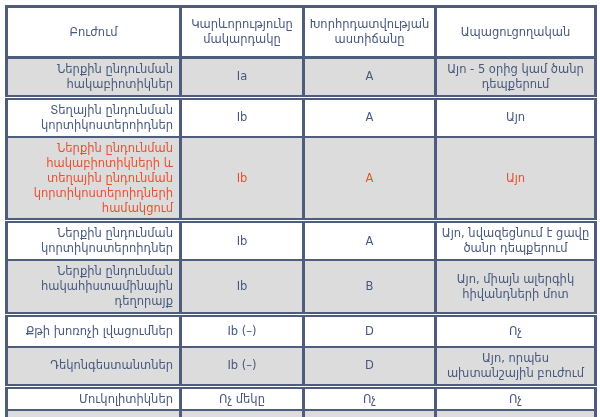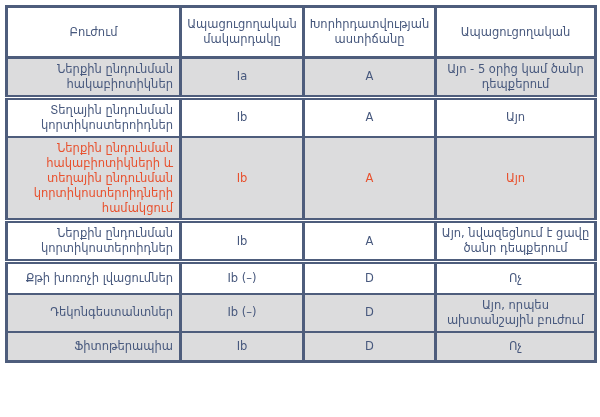--- a/index.html
+++ b/index.html
@@ -61,21 +61,21 @@
 <table>
   <colgroup>
     <col class="c1">
       <col class="c2">
       <col class="c3">
       <col class="c4">
   </colgroup>
   <thead>
     <tr>
       <th>Բուժում</th>
-      <th>Ապացուցողական մակարդակը</th>
+      <th>Կարևորությունը մակարդակը</th>
       <th>Խորհրդատվության աստիճանը</th>
       <th>Ապացուցողական</th>
     </tr>
   </thead>
   <tbody>
   <tr class="gray" style="height: 36px;">
     <td class="c-treat">Ներքին ընդունման հակաբիոտիկներ</td>
     <td class="c-mid">Ia</td>
     <td class="c-mid">A</td>
     <td class="c-imp">Այո  - 5 օրից կամ ծանր դեպքերում</td>
@@ -95,35 +95,47 @@
     <td class="c-imp">Այո</td>
   </tr>
 
   <tr class="white sec" style="height: 32px; padding-left: 29px;">
     <td class="c-treat">Ներքին ընդունման կորտիկոստերոիդներ</td>
     <td class="c-mid">Ib</td>
     <td class="c-mid">A</td>
     <td class="c-imp">Այո,  նվազեցնում է ցավը ծանր դեպքերում</td>
   </tr>
 
+  <tr class="gray" style="height: 45px;">
+    <td class="c-treat">Ներքին ընդունման հակահիստամինային դեղորայք</td>
+    <td class="c-mid">Ib</td>
+    <td class="c-mid">B</td>
+    <td class="c-imp">Այո,  միայն ալերգիկ հիվանդների մոտ</td>
+  </tr>
 
   <tr class="white sec" style="height: 32px;">
     <td class="c-treat">Քթի խոռոչի լվացումներ</td>
     <td class="c-mid">Ib (–)</td>
     <td class="c-mid">D</td>
     <td class="c-imp">Ոչ</td>
   </tr>
 
   <tr class="gray" style="height: 25px; margin-top: 16px;">
     <td class="c-treat">Դեկոնգեստանտներ</td>
     <td class="c-mid">Ib (–)</td>
     <td class="c-mid">D</td>
     <td class="c-imp">Այո, որպես ախտանշային բուժում</td>
   </tr>
 
+  <tr class="white sec" style="height: 23px;">
+    <td class="c-treat">Մուկոլիտիկներ</td>
+    <td class="c-mid">Ոչ մեկը</td>
+    <td class="c-mid">Ոչ</td>
+    <td class="c-imp">Ոչ</td>
+  </tr>
 
   <tr class="gray" style="height: 30px;">
     <td class="c-treat">Ֆիտոթերապիա</td>
     <td class="c-mid">Ib</td>
     <td class="c-mid">D</td>
     <td class="c-imp">Ոչ</td>
   </tr>
 </tbody>
 </table>
 

